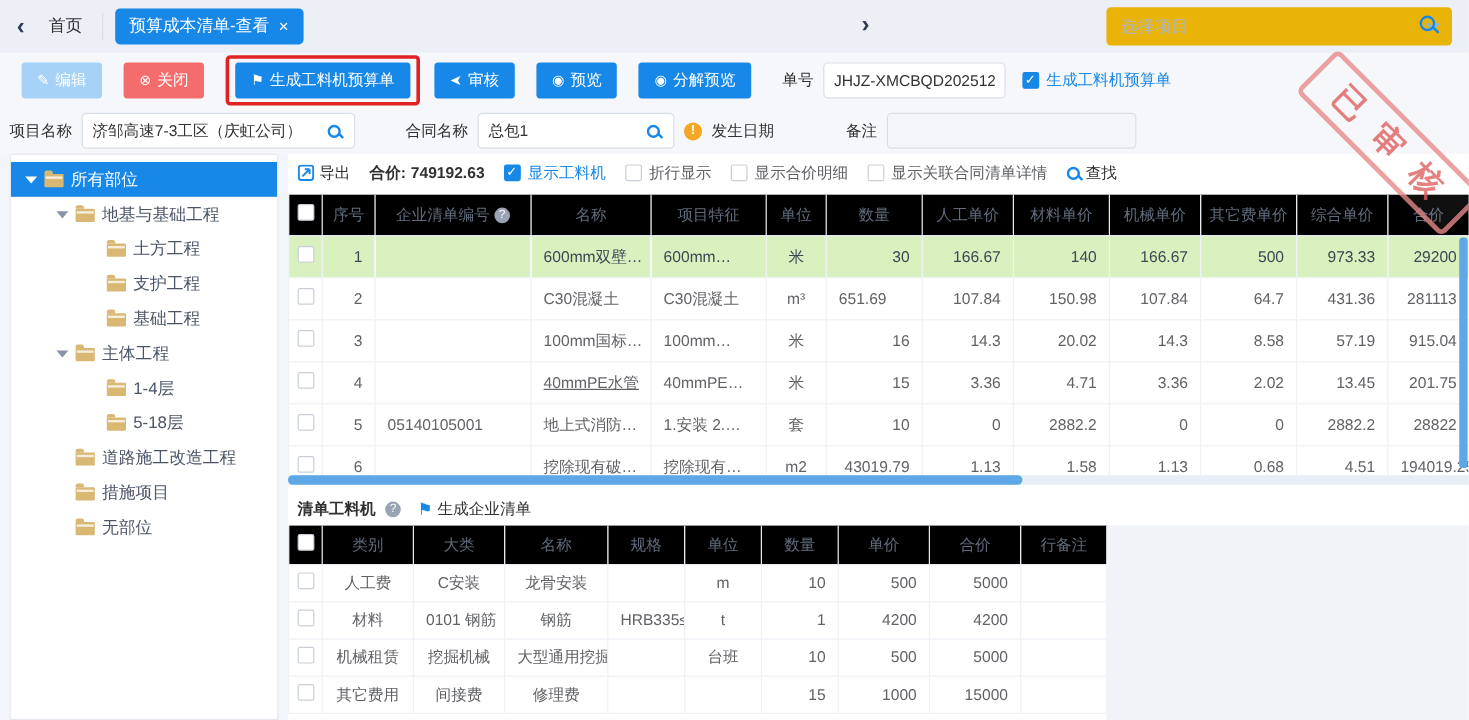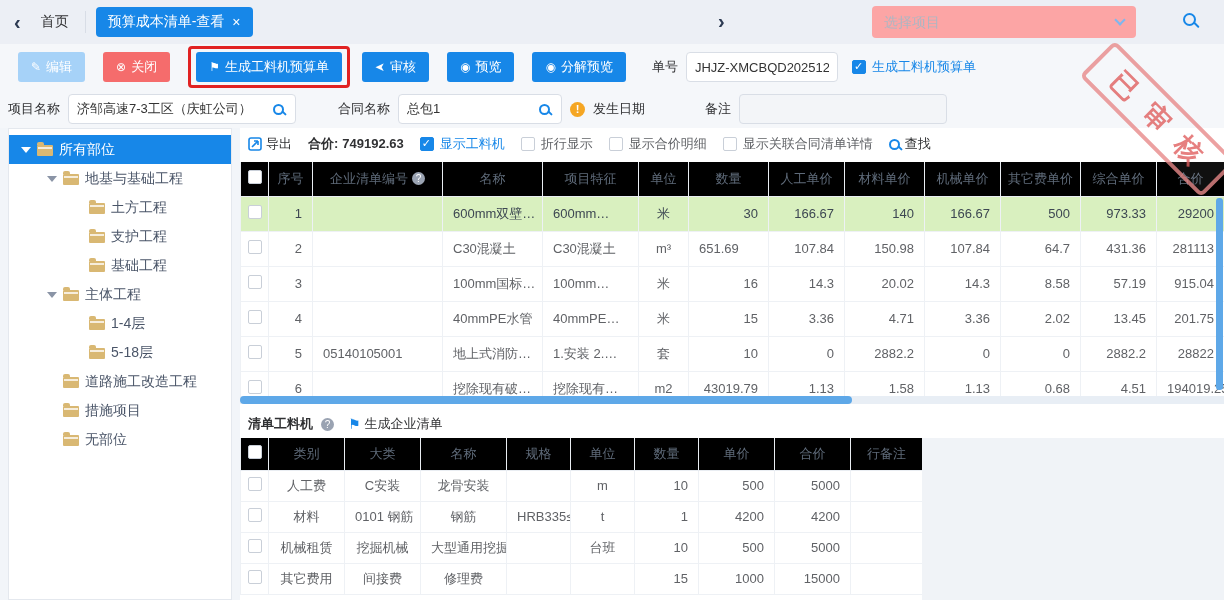--- a/index.html
+++ b/index.html
@@ -12,22 +12,22 @@
   
   .topbar { position:absolute; left:0; top:0; width:1224px; height:44px;
     background:#eceff5; display:flex; align-items:center; }
   .nav-chevron { font-size:20px; font-weight:bold; color:#2c3a52; padding:0 14px; cursor:pointer; }
   .tab-home { color:#303133; font-size:14px; padding:0 16px 0 6px; cursor:pointer; }
   .tab-sep { width:1px; height:22px; background:#d8dde6; margin-right:10px; }
   .tab-active { background:#1787e8; color:#fff; font-size:14px; height:30px;
     border-radius:4px; display:flex; align-items:center; padding:0 12px; gap:8px; cursor:pointer; }
   .tab-close { font-size:14px; }
   .fwd-chevron { position:absolute; left:718px; top:10px; font-size:20px; font-weight:bold; color:#2c3a52; cursor:pointer; }
-  .proj-select { position:absolute; left:872px; top:6px; width:264px; height:32px;
-    background:#fca5a5; border-radius:4px; border:none; display:flex; align-items:center; padding:0 12px; }
+  .proj-select { position:absolute; left:922px; top:6px; width:288px; height:32px;
+    background:#eab308; border-radius:4px; border:none; display:flex; align-items:center; padding:0 12px; }
   .proj-select input { border:none; outline:none; flex:1; font-size:14px; color:#333;
     font-family:inherit; background:transparent; }
   .proj-select input::placeholder { color:#aeb6c2; }
   .chev-down { width:8px; height:8px; border-right:2px solid #7db7ef; border-bottom:2px solid #7db7ef;
     transform:rotate(45deg); margin-top:-4px; }
   .topbar-search { position:absolute; left:1183px; top:11px; }
   
   .mag { display:inline-block; width:13px; height:13px; border:2px solid #1787e8;
     border-radius:50%; position:relative; vertical-align:middle; }
   .mag::after { content:''; position:absolute; width:7px; height:2px; background:#1787e8;
@@ -390,21 +390,21 @@
             <td style="text-align: right;">20.02</td>
             <td style="text-align: right;">14.3</td>
             <td style="text-align: right;">8.58</td>
             <td style="text-align: right;">57.19</td>
             <td style="text-align: right;">915.04</td>
           </tr>
           <tr>
             <td class="cb-cell"><span class="cb"></span></td>
             <td style="text-align: right;">4</td>
             <td style="text-align: left;"></td>
-            <td style="text-align: right;">40mmPE水管</td>
+            <td style="text-align: right; text-decoration: underline;">40mmPE水管</td>
             <td style="text-align: left;">40mmPE…</td>
             <td style="text-align: center;">米</td>
             <td style="text-align: right;">15</td>
             <td style="text-align: right;">3.36</td>
             <td style="text-align: right;">4.71</td>
             <td style="text-align: right;">3.36</td>
             <td style="text-align: right;">2.02</td>
             <td style="text-align: right;">13.45</td>
             <td style="text-align: right;">201.75</td>
           </tr>

